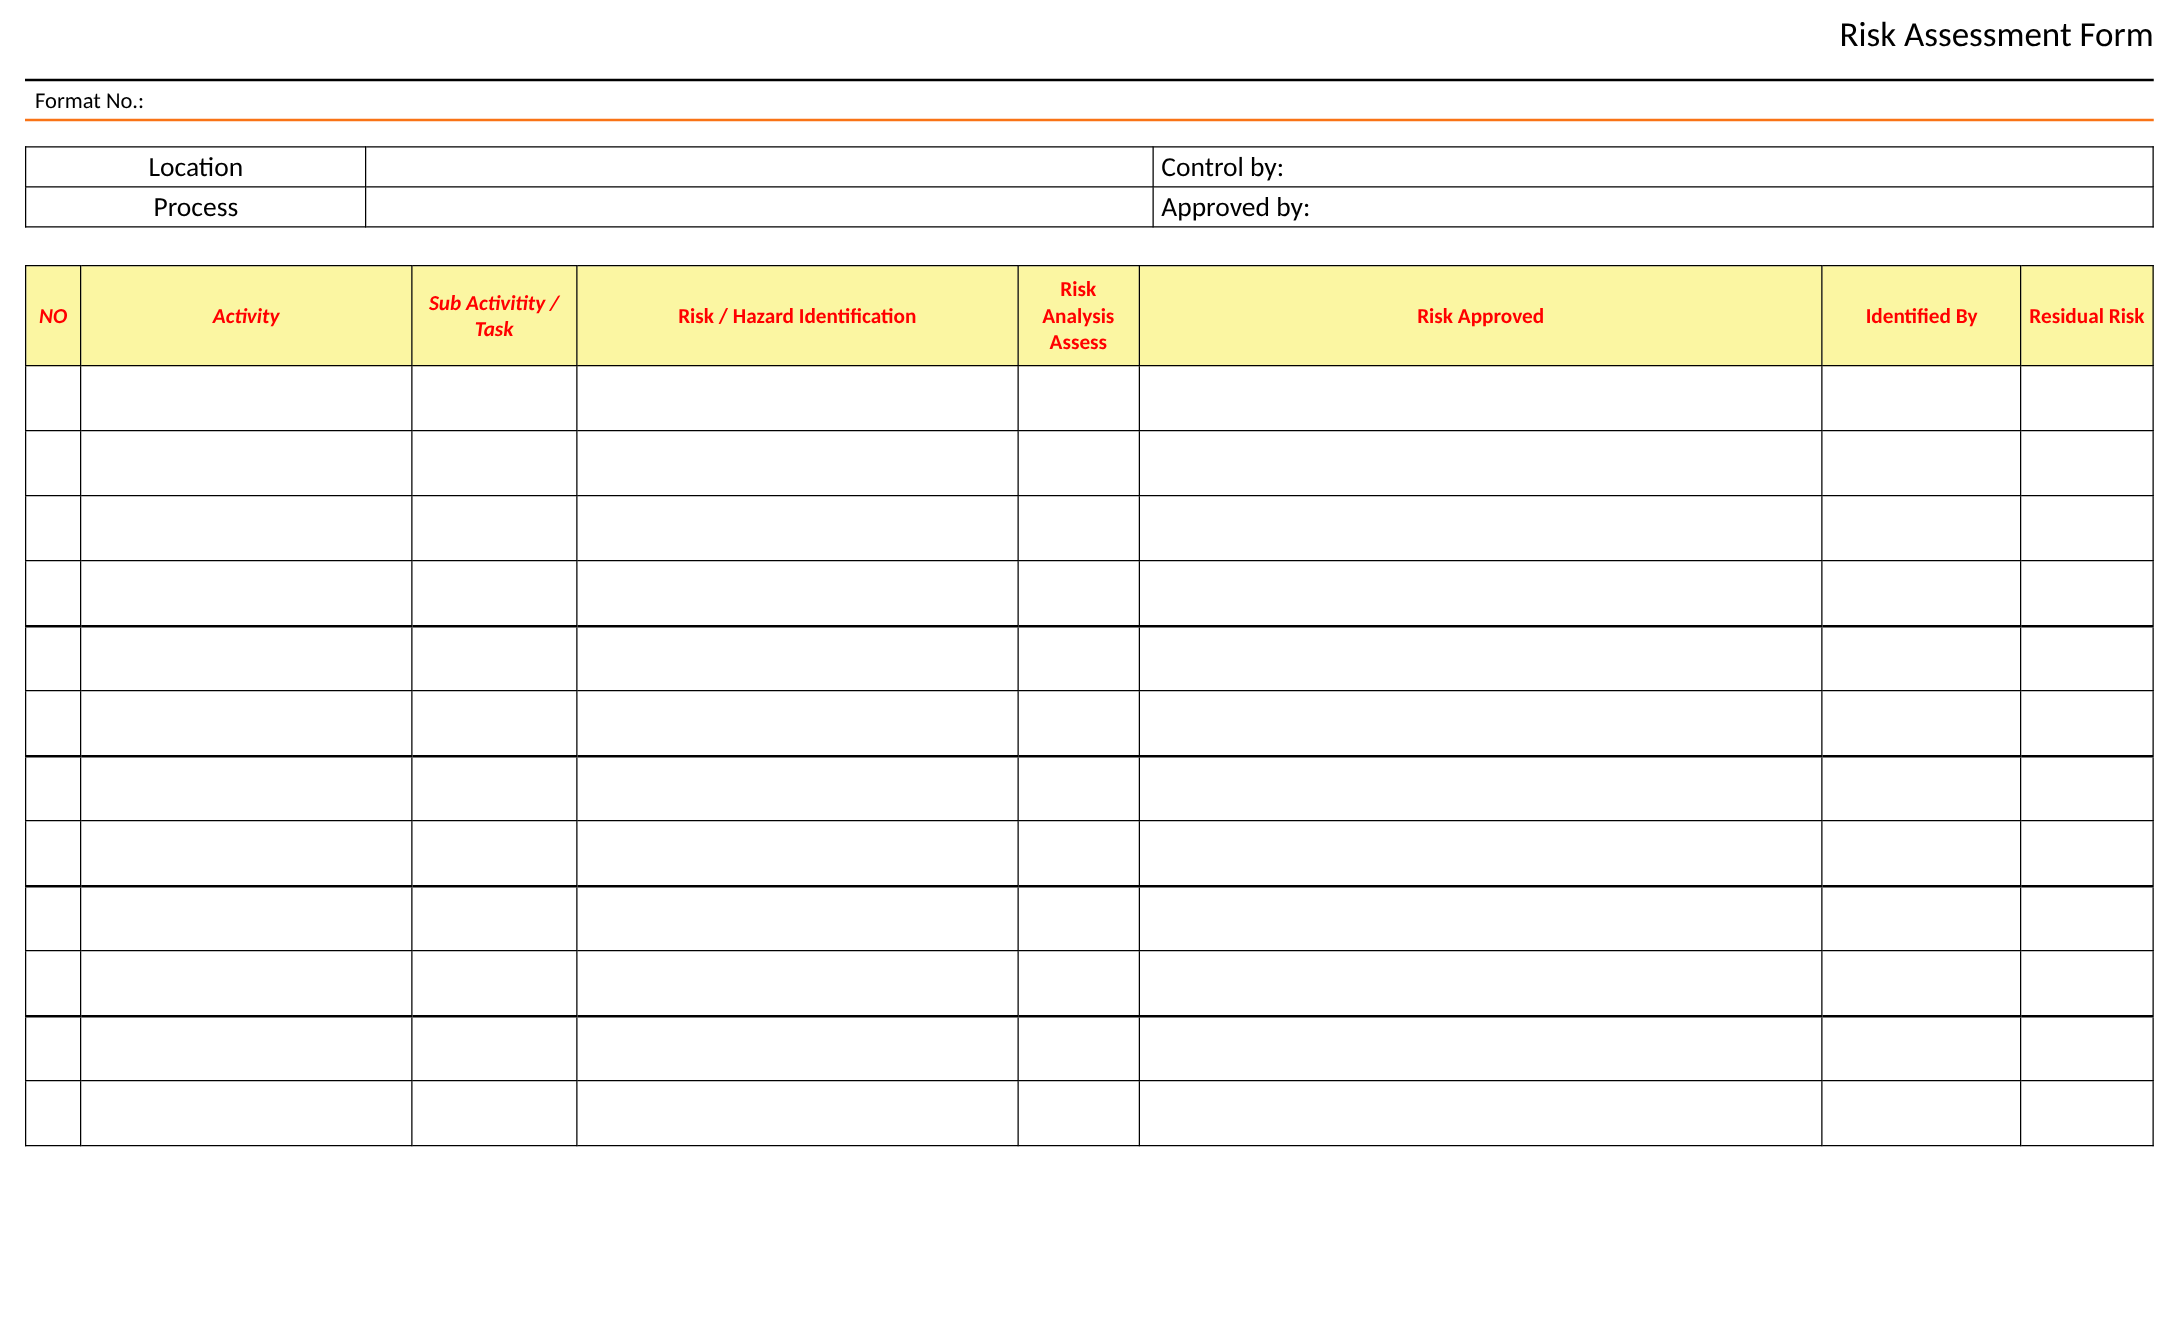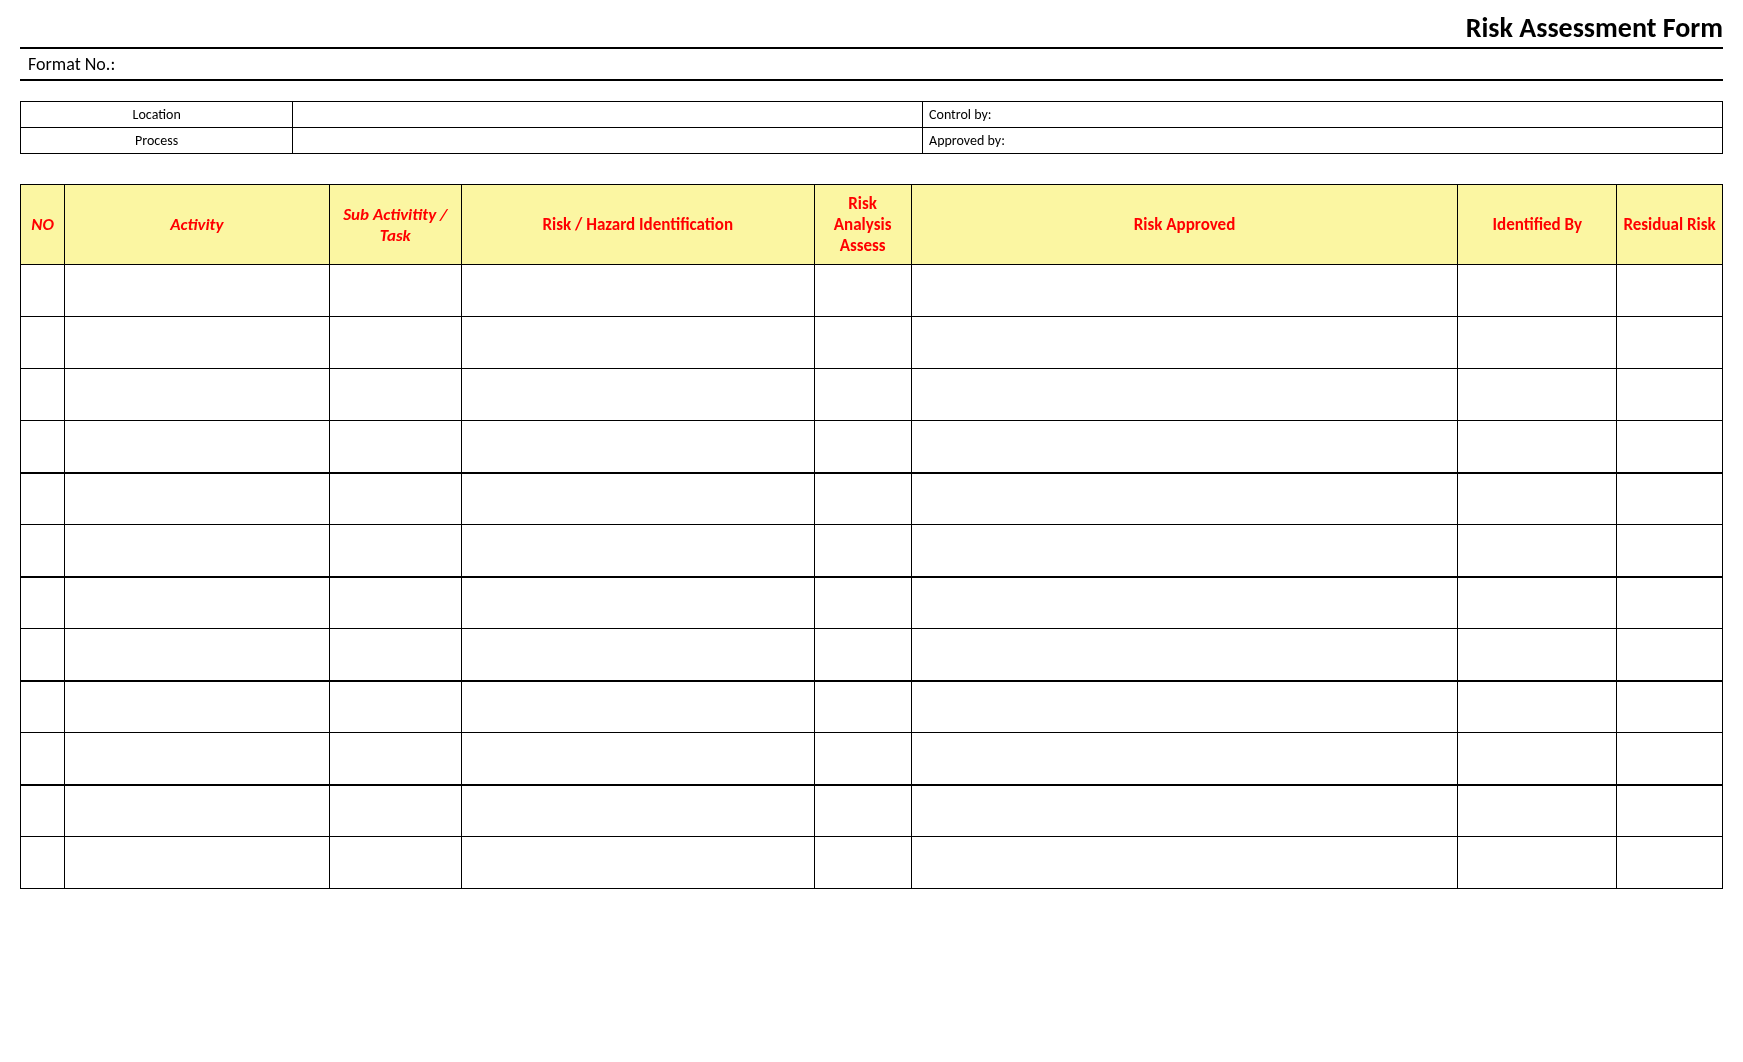--- a/index.html
+++ b/index.html
@@ -11,39 +11,39 @@
       font-family: Calibri, Arial, sans-serif;
       background: #fff;
       padding: 10px 20px;
     }
     .header-section {
       margin-bottom: 20px;
     }
     .title {
       text-align: right;
       font-size: 28px;
-      font-weight: bold;
+      font-weight: normal;
       border-bottom: 2px solid #000;
-      padding-bottom: 2px;
+      padding-bottom: 18px;
       margin-bottom: 2px;
     }
     .format-no {
       font-size: 18px;
-      border-bottom: 2px solid #000000;
+      border-bottom: 2px solid #f97316;
       padding: 2px 0 4px 8px;
     }
     .meta-table {
       width: 100%;
       border-collapse: collapse;
       margin-bottom: 30px;
     }
     .meta-table td {
       border: 1px solid #000;
       padding: 2px 6px;
-      font-size: 14px;
+      font-size: 22px;
       height: 26px;
     }
     .meta-label-left {
       width: 16%;
       text-align: center;
     }
     .meta-value-left {
       width: 37%;
     }
     .meta-label-right {

